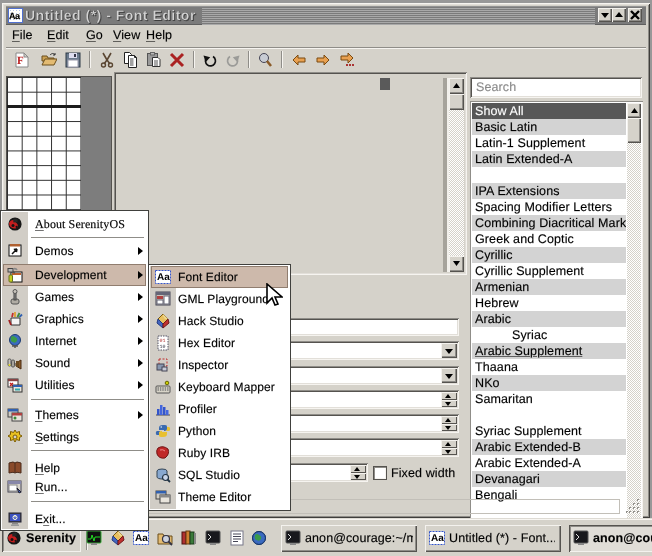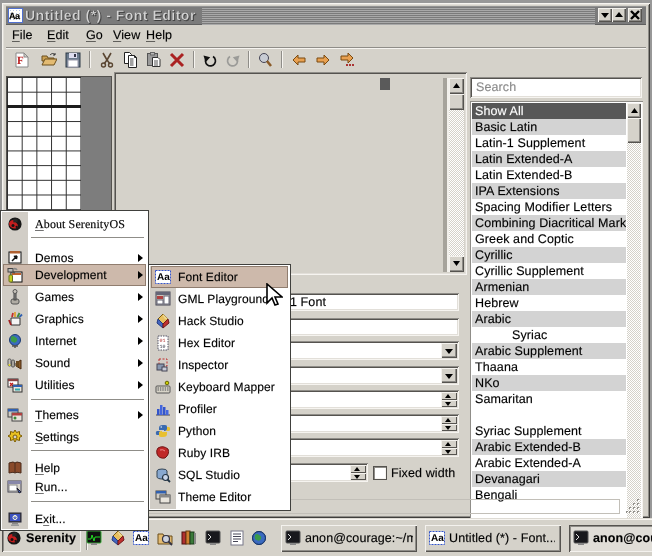--- a/index.html
+++ b/index.html
@@ -204,23 +204,20 @@
               </svg>
             </div>
         <div class="sthumb" style="top:16px;height:16px;"></div>
         <div class="sbtn" style="bottom:0;height:16px;">
               <svg width="9" height="8">
                 <path d="M4.5 6 L8 1 L1 1 Z" fill="#000"></path>
               </svg>
             </div>
       </div>
     </div>
-    <div class="tfield" style="left:235px;top:221px;width:218px;height:18px;">
-          <span style="position:absolute;left:49px;top:2px;">1 Font</span>
-        </div>
     <div class="tfield" style="left:235px;top:246px;width:218px;height:18px;"></div>
     <div class="tfield" style="left:235px;top:269px;width:218px;height:19px;">
       <div class="combtn" style="right:2px;top:2px;bottom:2px;">
             <div class="arr" style="left:4px;top:6px;border-left:4px solid transparent;border-right:4px solid transparent;border-top:5px solid #000;"></div>
           </div>
         </div>
     <div class="tfield" style="left:235px;top:294px;width:218px;height:19px;">
       <div class="combtn" style="right:2px;top:2px;bottom:2px;">
             <div class="arr" style="left:4px;top:6px;border-left:4px solid transparent;border-right:4px solid transparent;border-top:5px solid #000;"></div>
           </div>
@@ -268,32 +265,31 @@
     <div class="abs" style="left:368px;top:395px;width:12px;height:12px;background:#fff;box-shadow:inset 1px 1px 0 #8f8d88, inset -1px -1px 0 #f6f4f0, 0 0 0 1px #55534f;"></div>
     <div class="abs" style="left:385px;top:394px;">Fixed width</div>
     <div id="search">
           <span>Search</span>
         </div>
     <div id="blist">
       <div class="brow sel" style="top:2px;">Show All</div>
       <div class="brow g" style="top:18px;">Basic Latin</div>
       <div class="brow" style="top:34px;">Latin-1 Supplement</div>
       <div class="brow g" style="top:50px;">Latin Extended-A</div>
-      <div class="brow" style="top:66px;">Latin Extended-B</div>
       <div class="brow g" style="top:82px;">IPA Extensions</div>
       <div class="brow" style="top:98px;">Spacing Modifier Letters</div>
       <div class="brow g" style="top:114px;">Combining Diacritical Marks</div>
       <div class="brow" style="top:130px;">Greek and Coptic</div>
       <div class="brow g" style="top:146px;">Cyrillic</div>
       <div class="brow" style="top:162px;">Cyrillic Supplement</div>
       <div class="brow g" style="top:178px;">Armenian</div>
       <div class="brow" style="top:194px;">Hebrew</div>
       <div class="brow g" style="top:210px;">Arabic</div>
       <div class="brow" style="top:226px;padding-left:40px;">Syriac</div>
-      <div class="brow g" style="top:242px;">Arabic Supplement</div>
+      <div class="brow g" style="top:242px;text-decoration:underline;">Arabic Supplement</div>
       <div class="brow" style="top:258px;">Thaana</div>
       <div class="brow g" style="top:274px;">NKo</div>
       <div class="brow" style="top:290px;">Samaritan</div>
       <div class="brow" style="top:322px;">Syriac Supplement</div>
       <div class="brow g" style="top:338px;">Arabic Extended-B</div>
       <div class="brow" style="top:354px;">Arabic Extended-A</div>
       <div class="brow g" style="top:370px;">Devanagari</div>
       <div class="brow" style="top:386px;">Bengali</div>
       <div class="sbar" style="right:2px;top:2px;bottom:2px;width:14px;">
         <div class="sbtn" style="top:0;width:14px;height:15px;">
@@ -423,21 +419,21 @@
     <svg class="mic" viewBox="0 0 16 16">
           <circle cx="8" cy="8" r="6.6" fill="#161616"></circle>
           <path d="M2 7.5 C2.5 5 5.5 3.2 8.5 4.5 C7 6.5 11.5 7 10.8 10.5 C9.5 13.5 4.5 13 2.6 10 Z" fill="#c41e1e"></path>
           <rect x="6.3" y="2.6" width="4.2" height="3.8" fill="#262626"></rect>
           <circle cx="6" cy="9.4" r="1.5" fill="#141414"></circle>
           <circle cx="9.6" cy="10.8" r="1.1" fill="#141414"></circle>
         </svg>
     <span class="mlb"><u>A</u>bout SerenityOS</span>
       </div>
   <div class="msep" style="top:26px;"></div>
-  <div class="mitem" style="top:36px;">
+  <div class="mitem" style="top:29px;">
     <svg class="mic" viewBox="0 0 16 16">
           <rect x="2" y="2" width="12" height="11" fill="#fff" stroke="#111"></rect>
           <rect x="3" y="1" width="10" height="2.5" fill="#b06030"></rect>
           <path d="M5 11 L10 6 M10 6 l-3.2 0.6 M10 6 l-0.6 3.2" stroke="#111" stroke-width="1.5" fill="none"></path>
         </svg>
     <span class="mlb">Demos</span>
         <div class="marr"></div>
       </div>
   <div class="mitem hl" style="top:53px;">
     <svg class="mic" viewBox="0 0 16 16">

